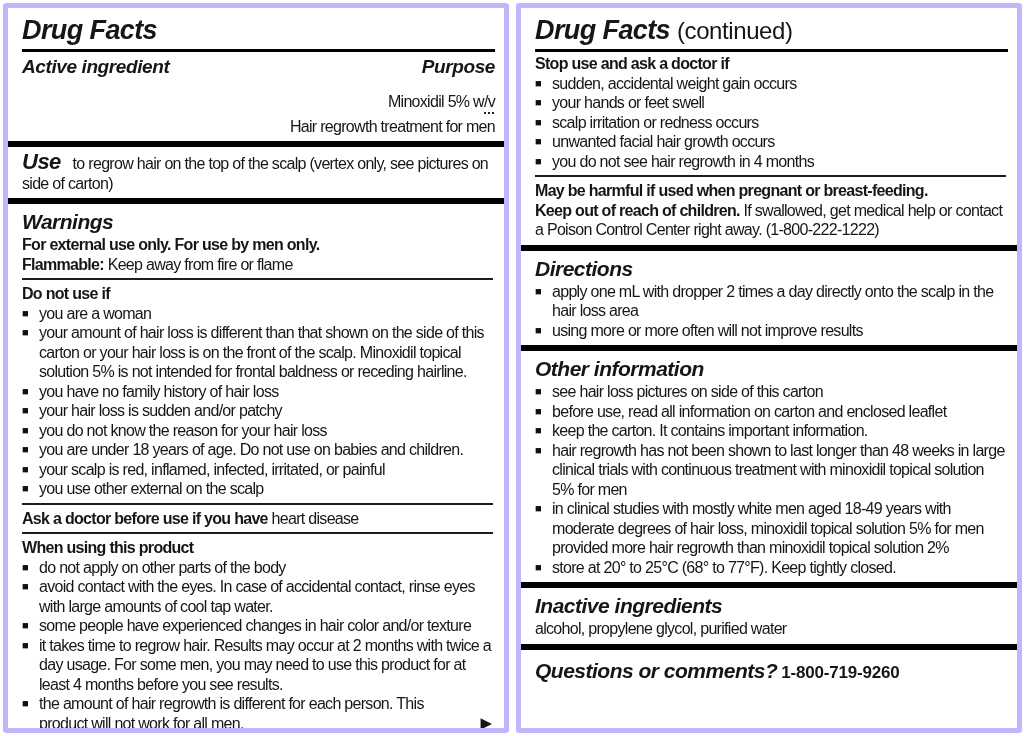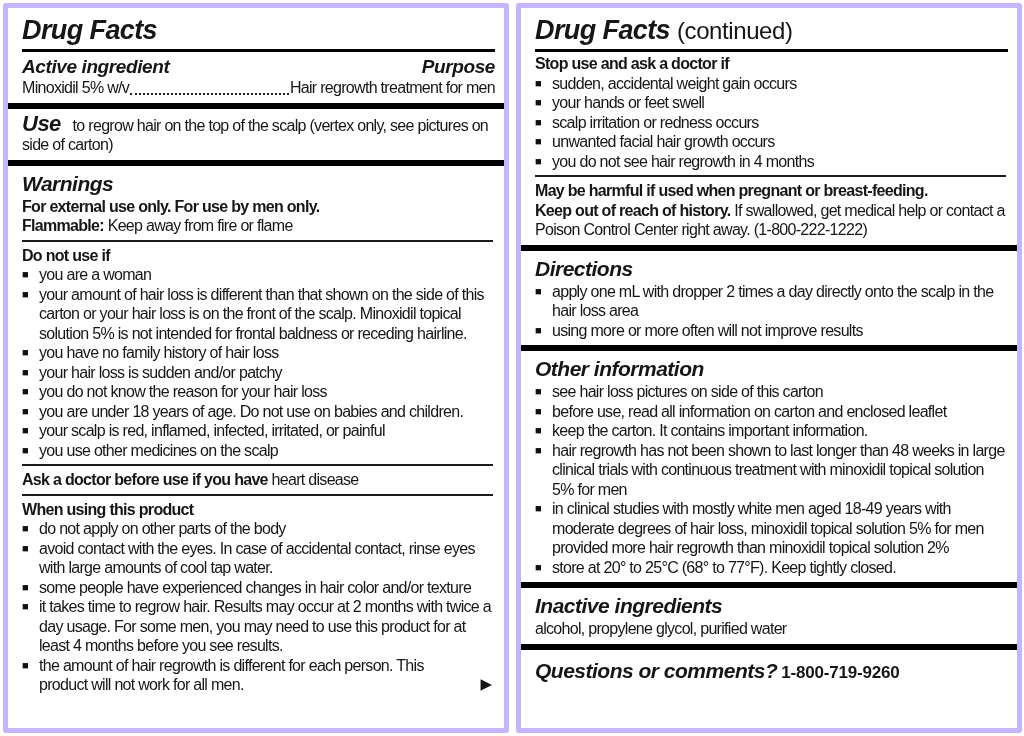--- a/index.html
+++ b/index.html
@@ -38,21 +38,21 @@
   .rule2 { border-top: 2px solid #1d1d1d; margin: 4px 2px 4px 0; }
 
   .body { font-size: 16px; line-height: 19.5px; letter-spacing: -0.7px; }
   .bold { font-weight: bold; }
 
   .ai-row {
     display: flex; justify-content: space-between;
     font-size: 19px; font-weight: bold; font-style: italic;
     letter-spacing: -0.4px; margin-top: 3px; line-height: 23px;
   }
-  .leader-row { display: flex; align-items: flex-end; margin-top: 0; }
+  .leader-row { display: flex; align-items: flex-end; margin-top: 14px; flex-direction: column; }
   .leader-row .leader {
     flex: 1 1 auto; border-bottom: 2px dotted #222; margin: 0 1px 3px 1px; min-width: 10px;
   }
 
   .sec-title {
     font-size: 21px; font-weight: bold; font-style: italic;
     letter-spacing: -0.5px; line-height: 25px; margin-bottom: 1px;
   }
   .use-title {
     font-size: 22px; font-weight: bold; font-style: italic;
@@ -117,21 +117,21 @@
       </div>
       <div class="rule2"></div>
       <div class="body bold">Do not use if</div>
       <div class="body bullet">you are a woman</div>
       <div class="body bullet">your amount of hair loss is different than that shown on the side of this carton or your hair loss is on the front of the scalp. Minoxidil topical solution 5% is not intended for frontal baldness or receding hairline.</div>
       <div class="body bullet">you have no family history of hair loss</div>
       <div class="body bullet">your hair loss is sudden and/or patchy</div>
       <div class="body bullet">you do not know the reason for your hair loss</div>
       <div class="body bullet">you are under 18 years of age. Do not use on babies and children.</div>
       <div class="body bullet">your scalp is red, inflamed, infected, irritated, or painful</div>
-      <div class="body bullet">you use other medicines on the scalp</div>
+      <div class="body bullet">you use other external on the scalp</div>
       <div class="rule2"></div>
       <div class="body">
         <span class="bold">Ask a doctor before use if you have</span>
         <span>heart disease</span>
       </div>
       <div class="rule2"></div>
       <div class="body bold">When using this product</div>
       <div class="body bullet">do not apply on other parts of the body</div>
       <div class="body bullet">avoid contact with the eyes. In case of accidental contact, rinse eyes with large amounts of cool tap water.</div>
       <div class="body bullet">some people have experienced changes in hair color and/or texture</div>
@@ -154,21 +154,21 @@
       <div class="rule3"></div>
       <div class="body bold">Stop use and ask a doctor if</div>
       <div class="body bullet">sudden, accidental weight gain occurs</div>
       <div class="body bullet">your hands or feet swell</div>
       <div class="body bullet">scalp irritation or redness occurs</div>
       <div class="body bullet">unwanted facial hair growth occurs</div>
       <div class="body bullet">you do not see hair regrowth in 4 months</div>
       <div class="rule2"></div>
       <div class="body bold">May be harmful if used when pregnant or breast-feeding.</div>
       <div class="body">
-        <span class="bold">Keep out of reach of history.</span>
+        <span class="bold">Keep out of reach of children.</span>
         <span>If swallowed, get medical help or contact a Poison Control Center right away. (1-800-222-1222)</span>
       </div>
     </div>
 
     <div class="divider"></div>
 
     <div class="sec">
       <div class="sec-title">Directions</div>
       <div class="body bullet">apply one mL with dropper 2 times a day directly onto the scalp in the hair loss area</div>
       <div class="body bullet">using more or more often will not improve results</div>

